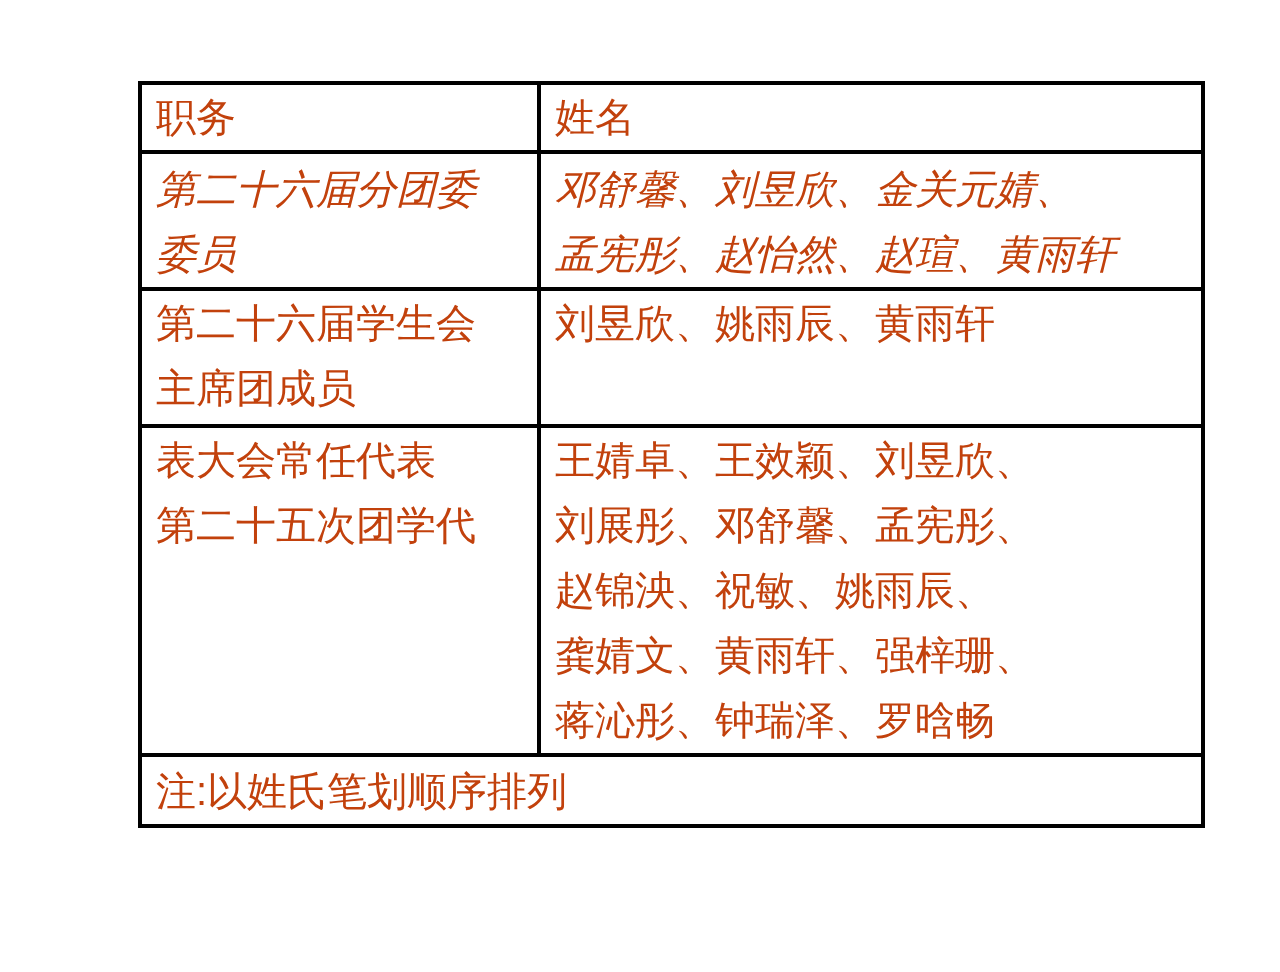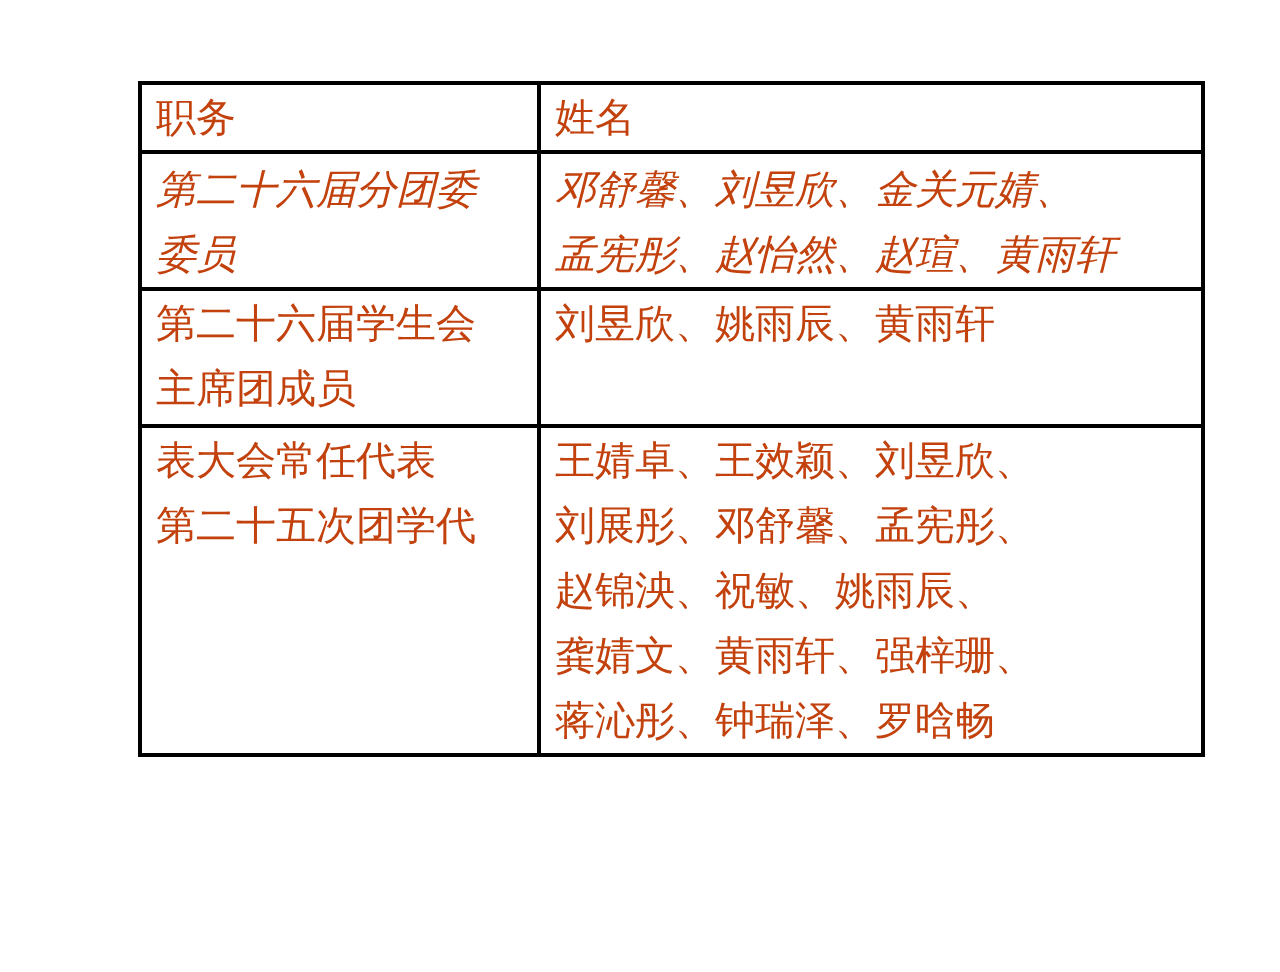--- a/index.html
+++ b/index.html
@@ -99,15 +99,20 @@
         </td>
         <td>
           <div class="line">王婧卓、王效颖、刘昱欣、</div>
           <div class="line">刘展彤、邓舒馨、孟宪彤、</div>
           <div class="line">赵锦泱、祝敏、姚雨辰、</div>
           <div class="line">龚婧文、黄雨轩、强梓珊、</div>
           <div class="line">蒋沁彤、钟瑞泽、罗晗畅</div>
         </td>
       </tr>
 
+      <tr class="r-note">
+        <td colspan="2">
+          <div class="line">注:以姓氏笔划顺序排列</div>
+        </td>
+      </tr>
     </tbody>
   </table>
 </div>
 
 </body></html>

